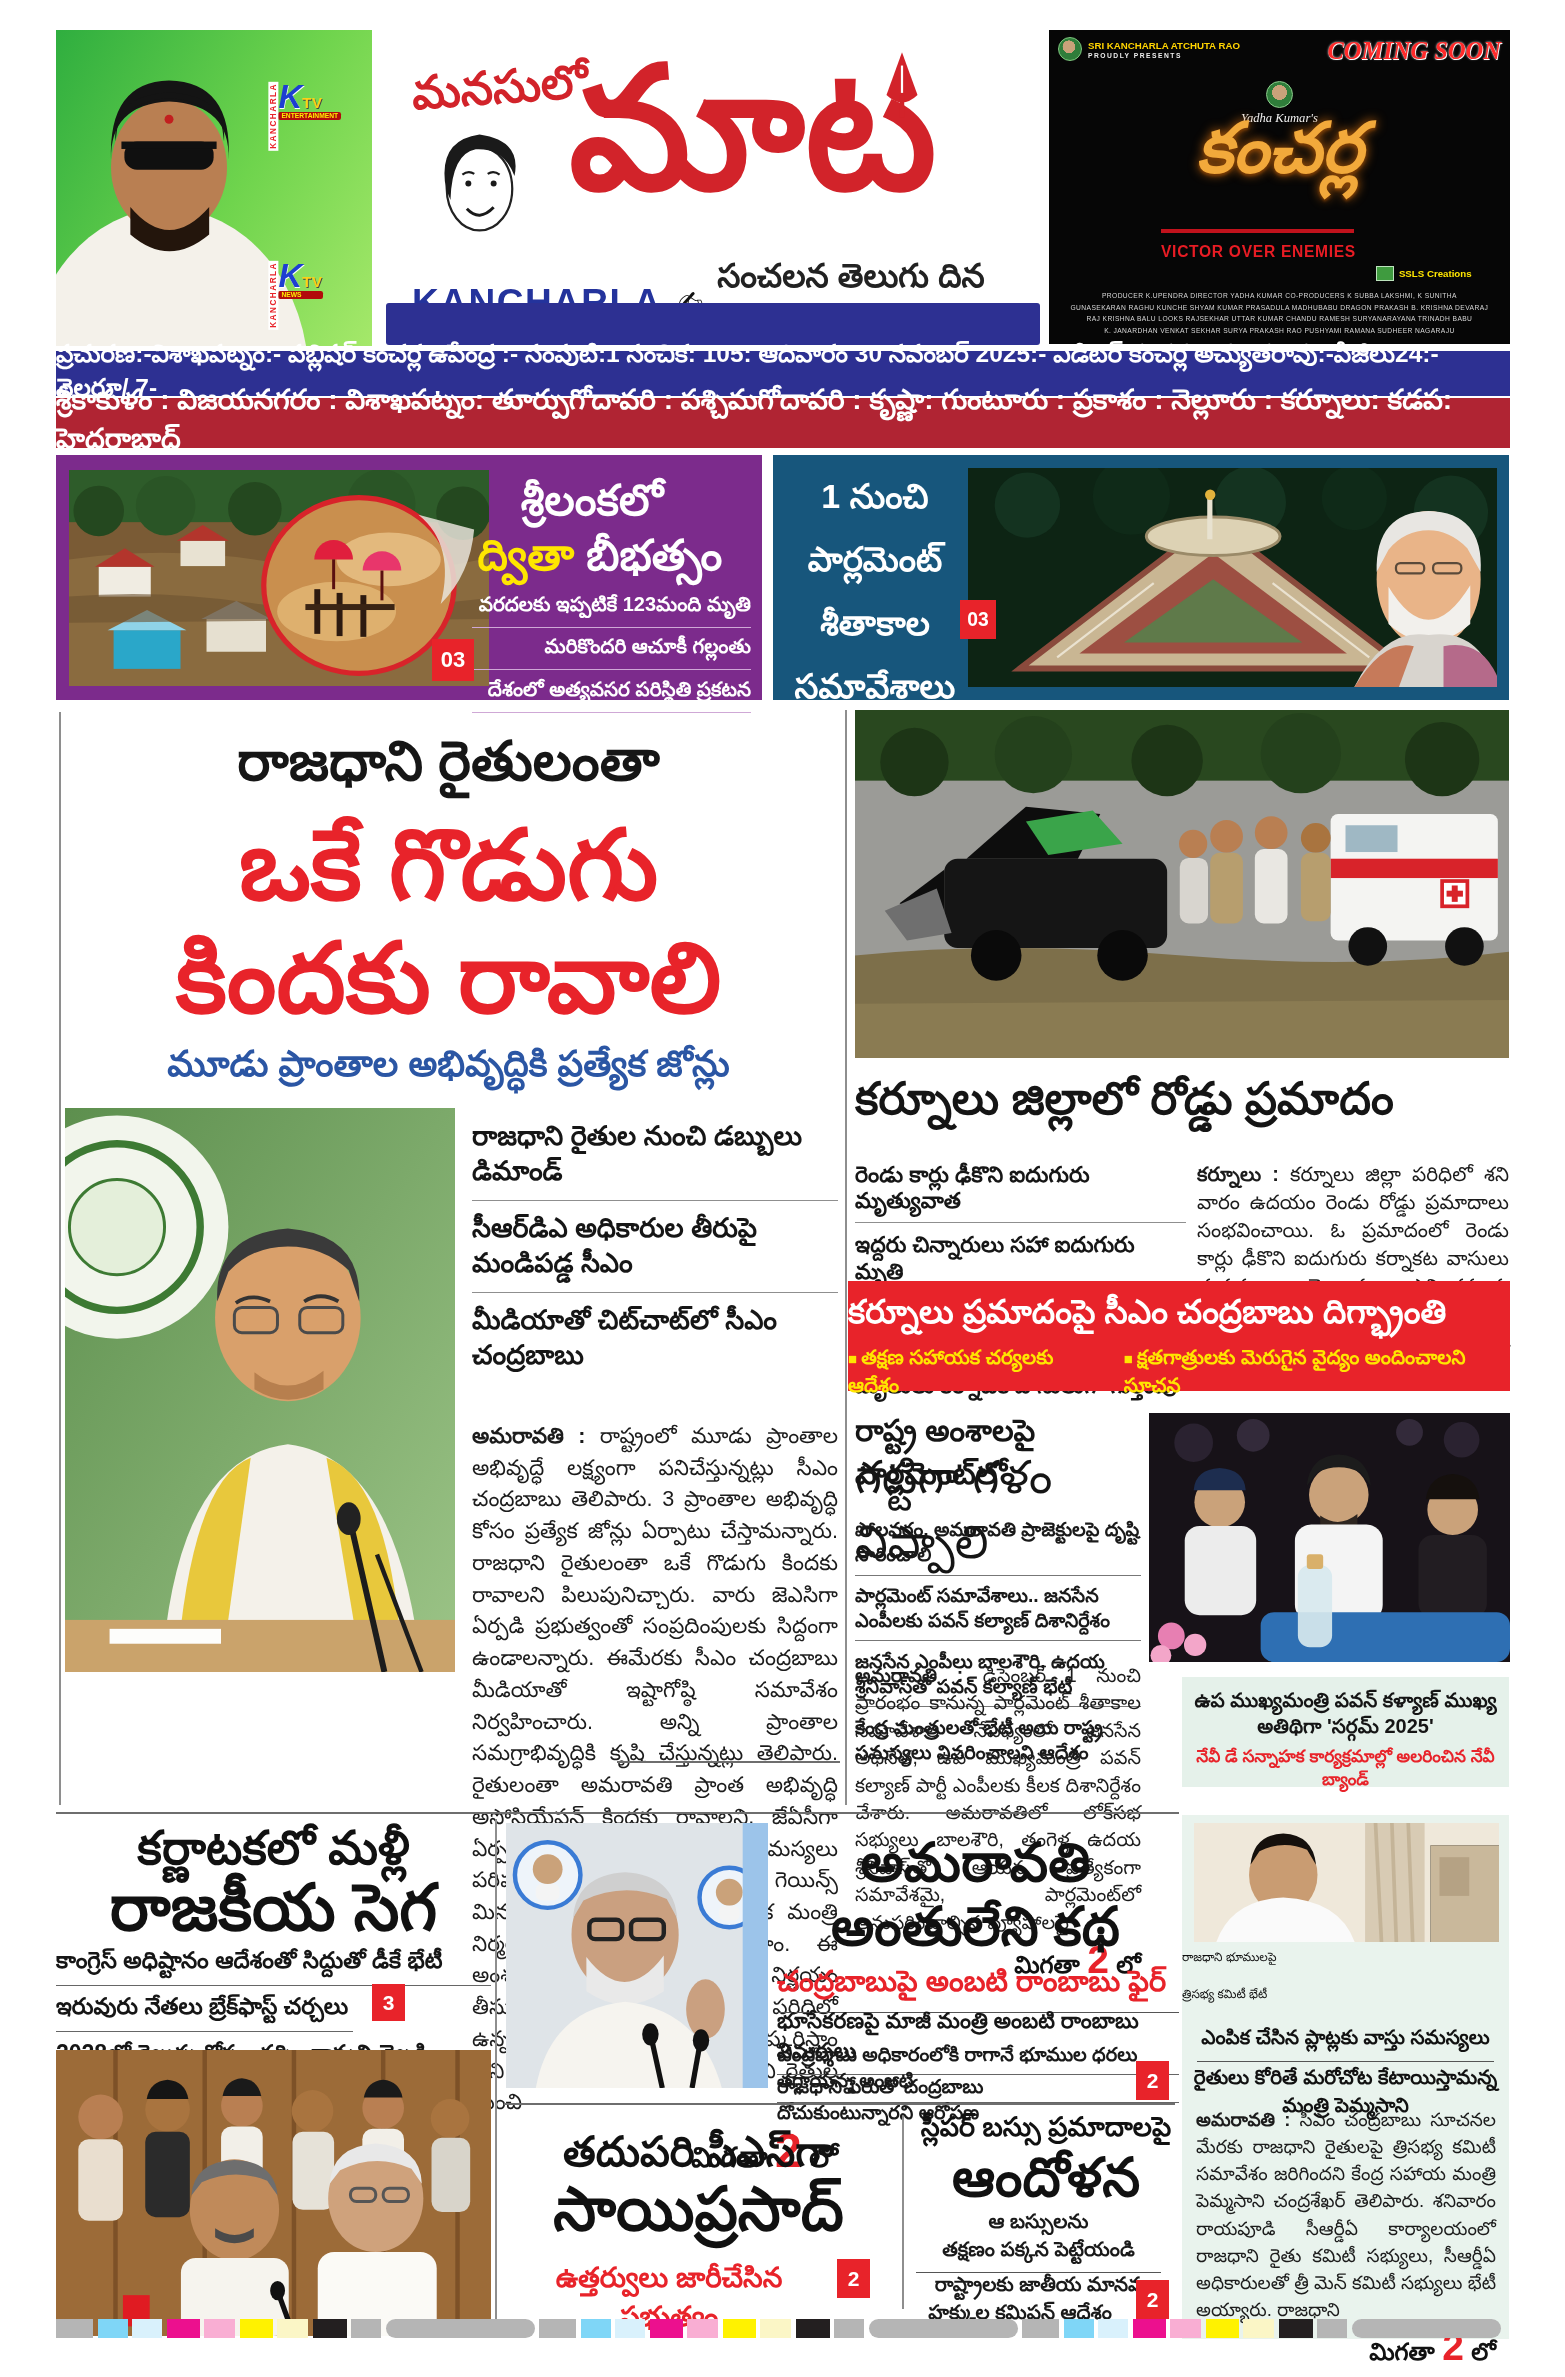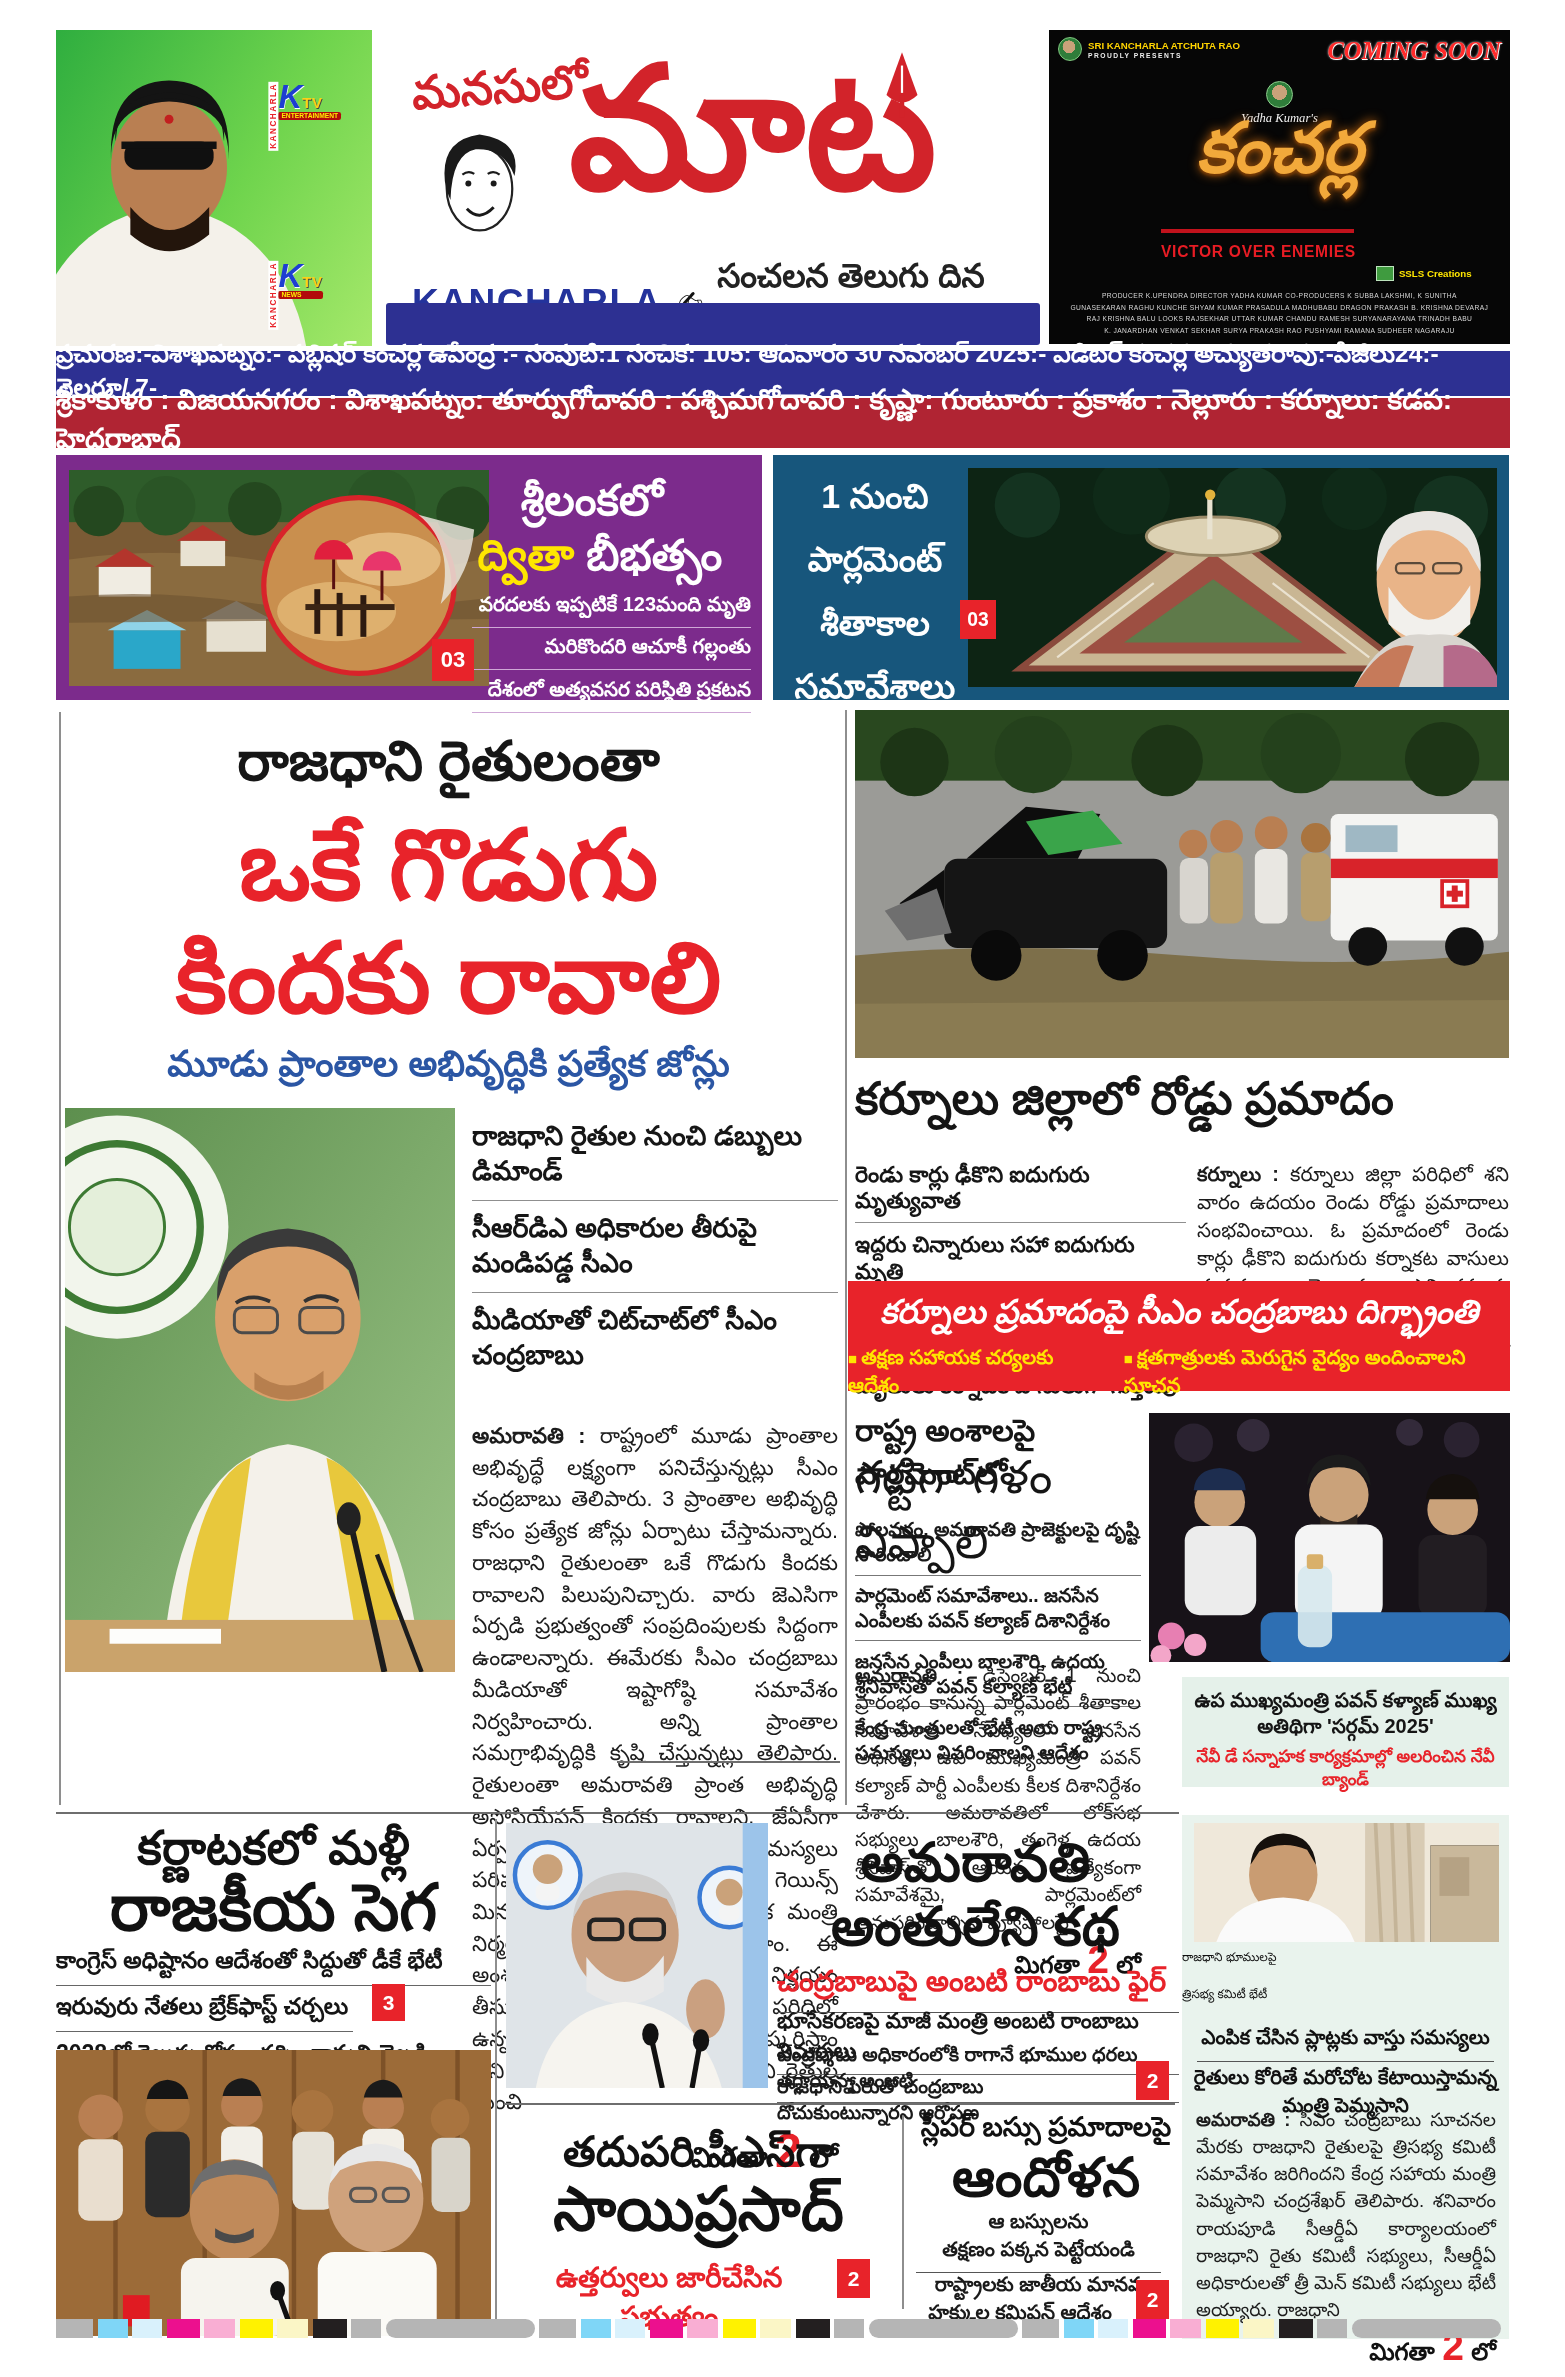--- a/index.html
+++ b/index.html
@@ -75,21 +75,21 @@
   .vrule{background:#8e8e8e;width:1.5px;}
   .hrule{background:#6e6e6e;height:1.5px;}
 
   
   .acc-head{left:855px;top:1073px;width:654px;text-align:left;font-size:45px;font-weight:900;color:#151515;}
   .acc-bullets{left:855px;top:1162px;width:331px;}
   .acc-bullets .b{font-size:22px;font-weight:800;color:#161616;line-height:1.2;border-bottom:1.5px solid #8f8f8f;padding-bottom:7.4px;margin-bottom:9px;}
   .acc-bullets .b:last-child{border-bottom:none;}
   .acc-text{left:1197px;top:1160px;width:312px;font-size:20px;line-height:1.4;color:#1c1c1c;}
   .cm-banner{left:848px;top:1281px;width:662px;height:110px;background:#e8232a;}
-  .cm-banner .t{left:0;top:12px;width:662px;text-align:center;font-size:33px;font-weight:900;color:#fff;font-style:italic;}
+  .cm-banner .t{left:0;top:12px;width:662px;text-align:left;font-size:33px;font-weight:900;color:#fff;}
   .cm-banner .pts{left:0;top:65px;width:662px;display:flex;justify-content:center;gap:25px;font-size:20px;font-weight:800;color:#ffe600;}
   .cm-banner .pts span::before{content:"■ ";font-size:15px;}
 
   
   .pw-h1{left:855px;top:1413px;width:290px;font-size:30.5px;font-weight:900;color:#151515;}
   .pw-h2{left:855px;top:1450px;width:290px;font-size:46px;font-weight:400;color:#151515;}
   .pw-bullets{left:855px;top:1517px;width:286px;}
   .pw-bullets .b{font-size:19.3px;font-weight:700;line-height:1.3;border-bottom:1.1px solid #777;padding-bottom:7.4px;margin-bottom:7.4px;color:#1a1a1a;}
   .pw-bullets .b:last-child{border-bottom:none;}
   .pw-body{left:855px;top:1662px;width:286px;font-size:19.3px;line-height:1.42;color:#1c1c1c;}

